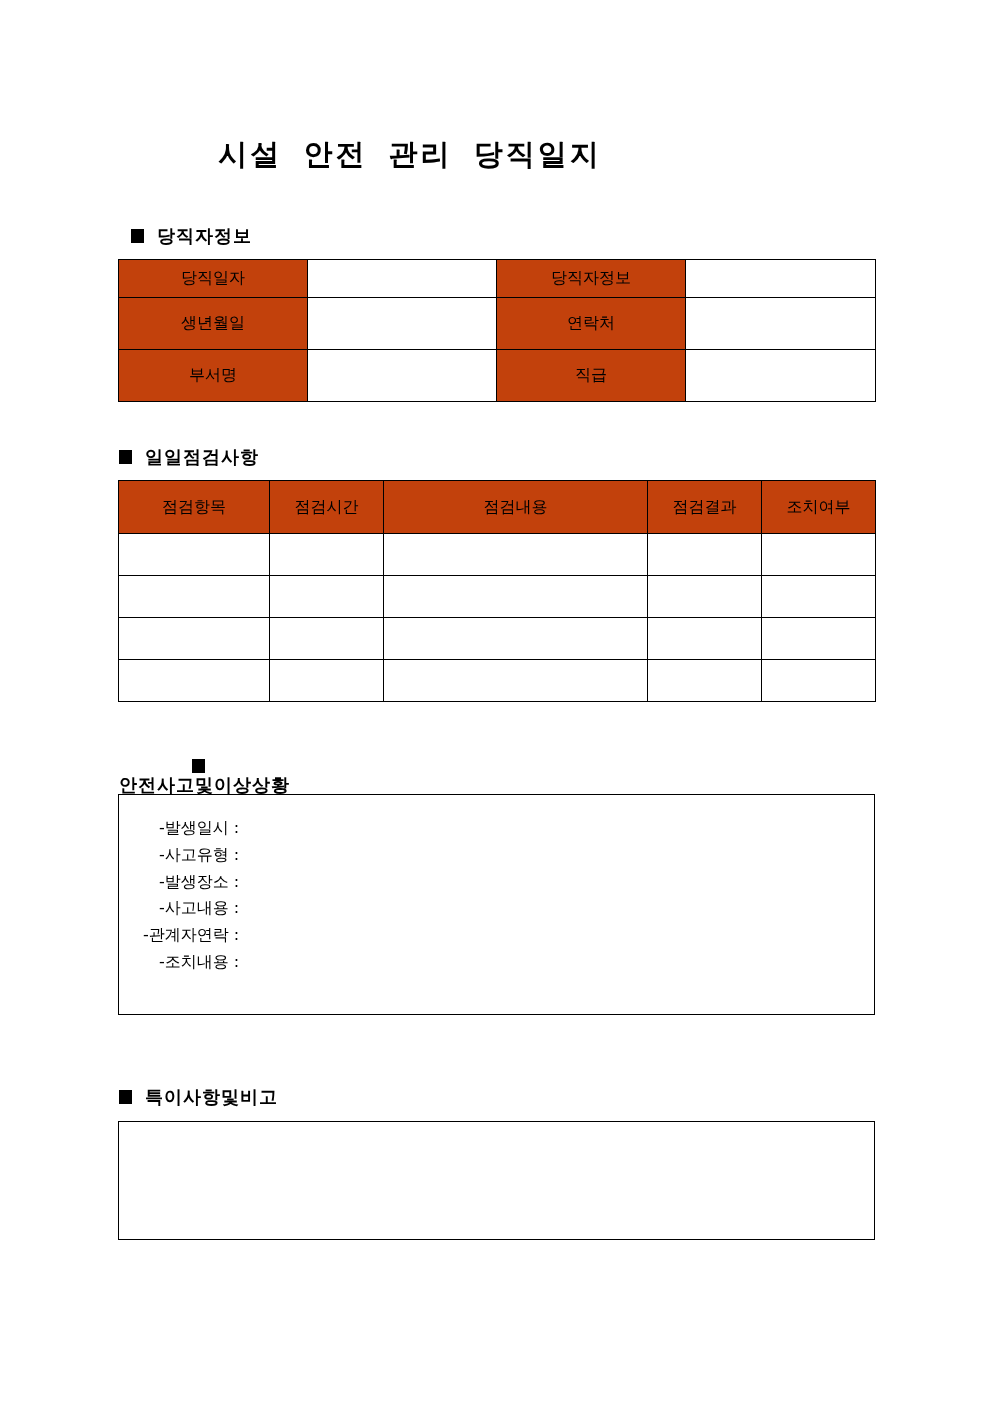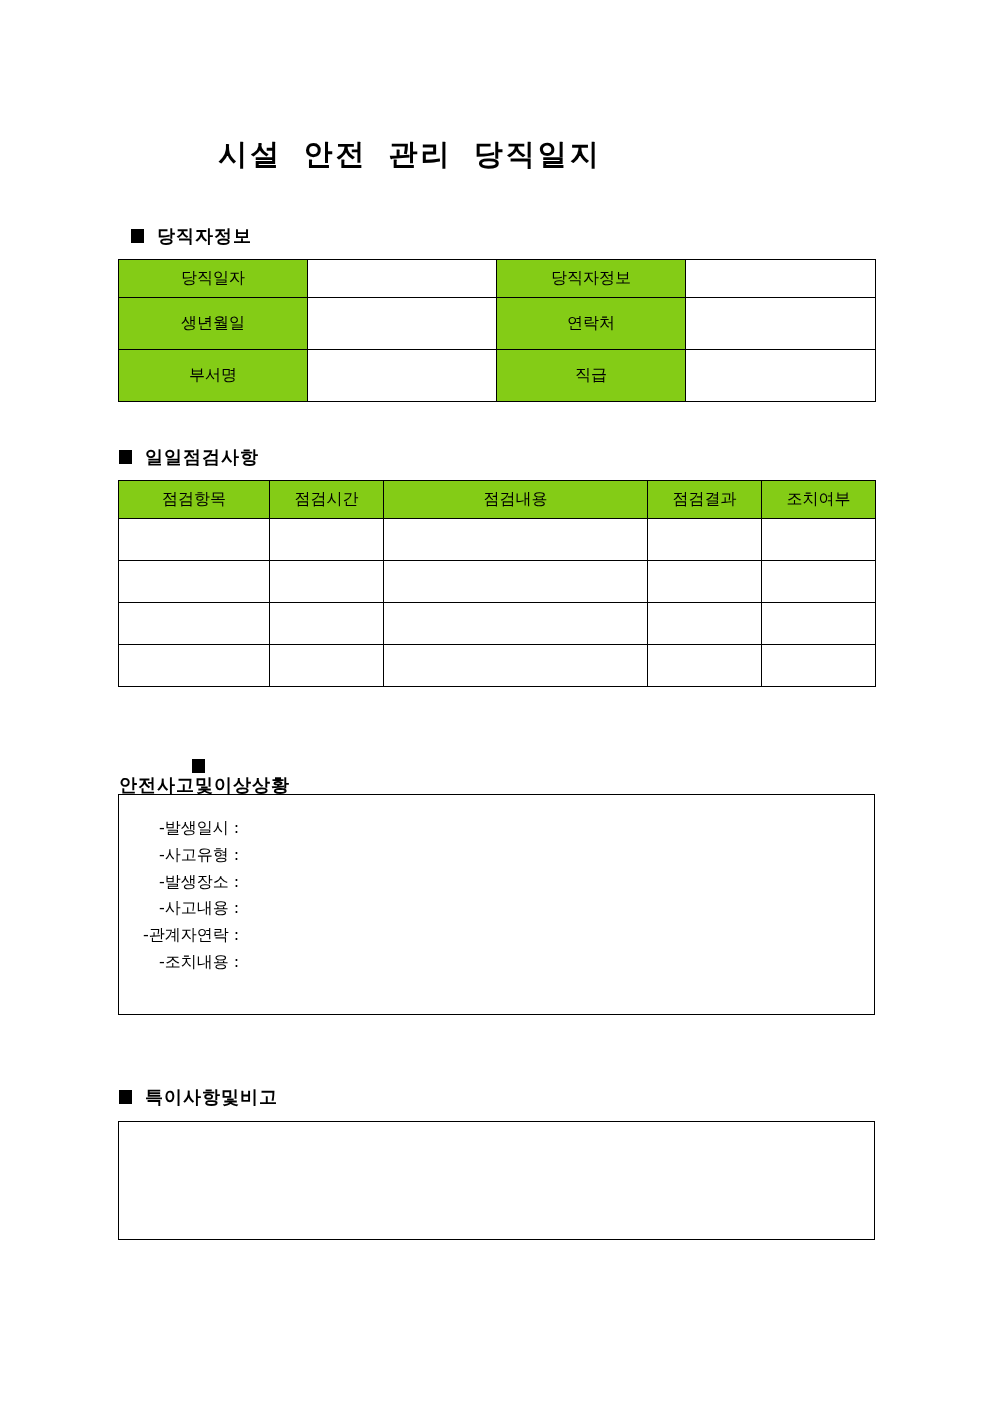--- a/index.html
+++ b/index.html
@@ -13,27 +13,27 @@
     }
     .section-heading {
       position: absolute; left: 119px; font-size: 18px; font-weight: bold;
       display: flex; align-items: center; letter-spacing: 1px;
     }
     .section-heading .bullet {
       display: inline-block; width: 13px; height: 14px; background: #000; margin-right: 13px;
     }
     table { border-collapse: collapse; position: absolute; left: 118px; width: 757px; table-layout: fixed; }
     td, th { border: 1.3px solid #000; padding: 0; font-weight: normal; font-size: 16px; text-align: center; }
-    .label-cell { background: #84cc16; }
+    .label-cell { background: #c2410c; }
     .info-table { top: 259px; }
     .info-table tr.r1 { height: 38px; }
     .info-table tr.r2 { height: 52px; }
     .info-table tr.r3 { height: 52px; }
     .inspect-table { top: 480px; }
-    .inspect-table tr.head { height: 38px; }
+    .inspect-table tr.head { height: 53px; }
     .inspect-table tr.body-row { height: 42px; }
     .box {
       position: absolute; left: 118px; width: 755px; border: 1.3px solid #000;
     }
     .incident-box { top: 794px; height: 219px; }
     .incident-lines { position: absolute; left: 24px; top: 20px; font-size: 16px; line-height: 26.8px; text-align: right; }
     .notes-box { top: 1121px; height: 117px; }
   </style>
 </head>
 <body>

